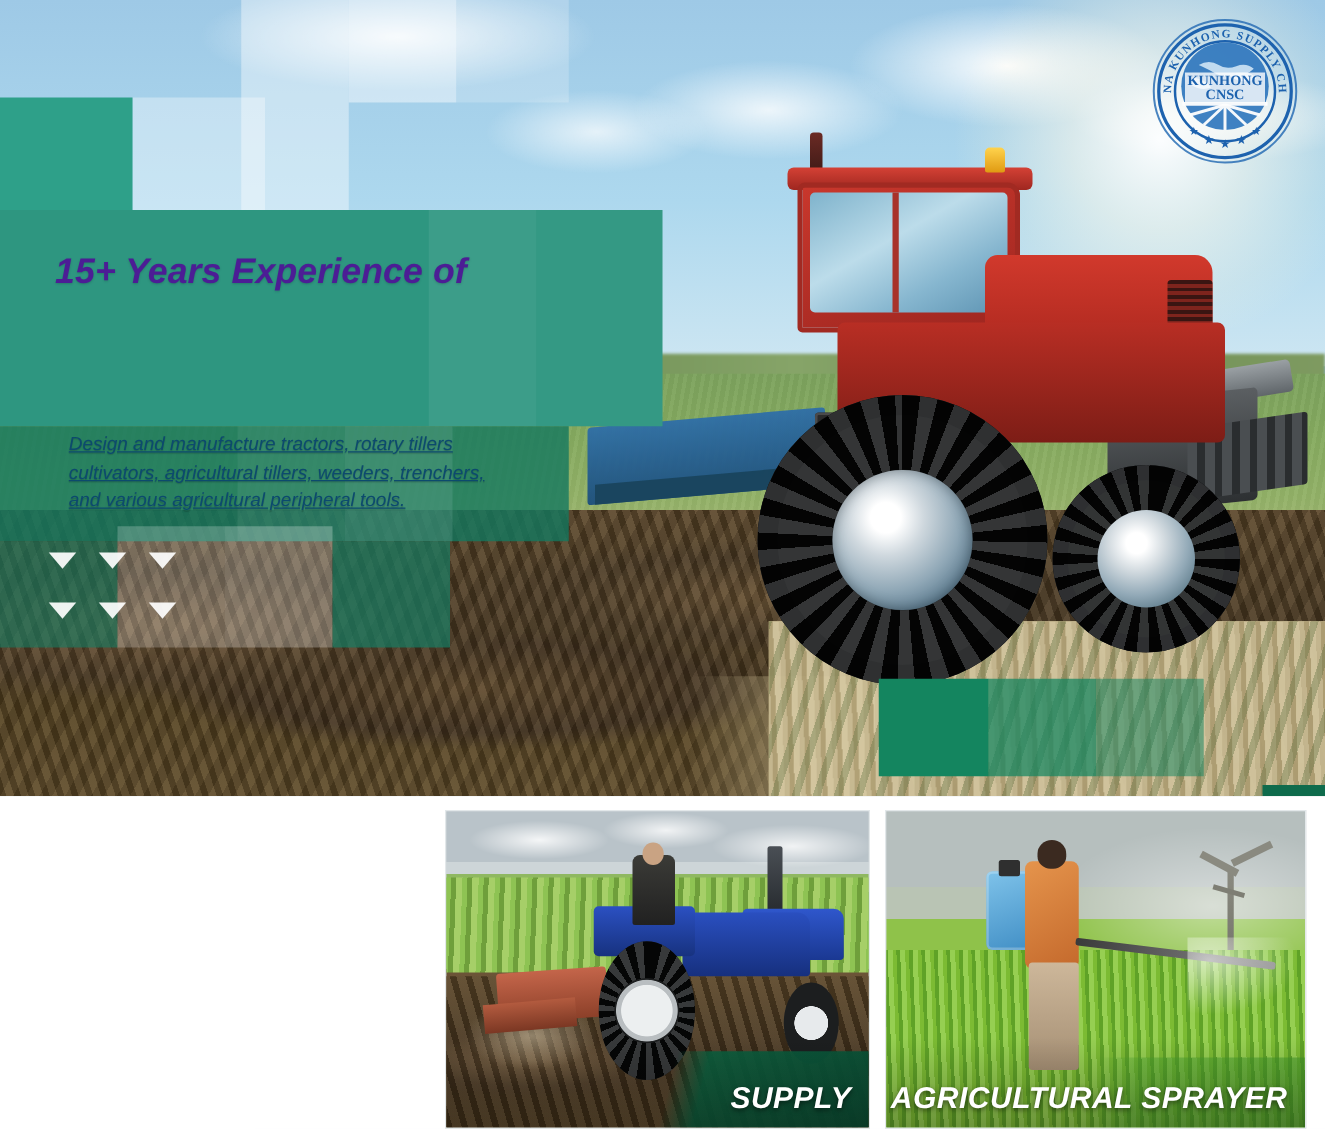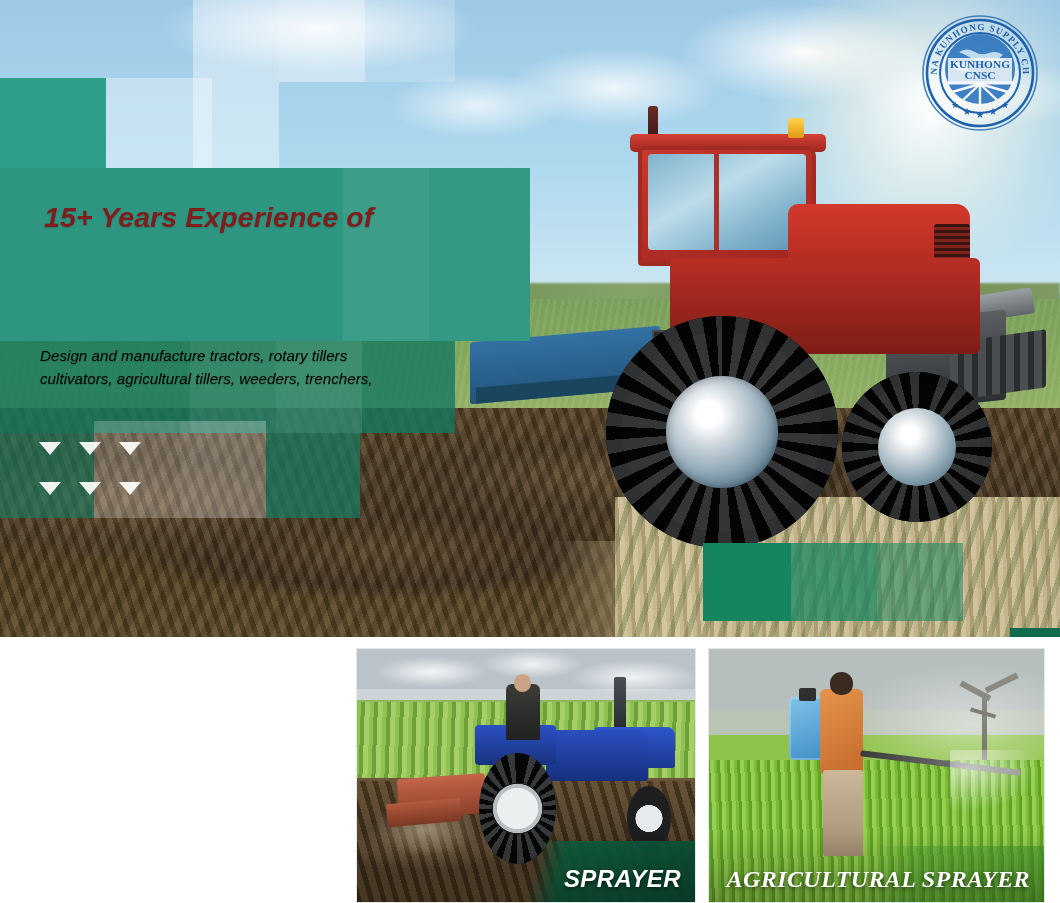--- a/index.html
+++ b/index.html
@@ -276,46 +276,47 @@
   
   .br1{ left:703px; top:543px; width:88px; height:78px; background:#14855f; }
   .br2{ left:791px; top:543px; width:86px; height:78px; background:rgba(18,133,95,.72); }
   .br3{ left:877px; top:543px; width:86px; height:78px; background:rgba(18,133,95,.52); }
   
   .edge-bar{ left:1010px; top:628px; width:50px; height:9px; background:#0f6b4c; }
 
   
   .headline{
     position:absolute; left:44px; top:196px; width:500px;
-    color:#7f1d1d; font-weight:bold; font-style:italic;
+    color:#4c1d95; font-weight:bold; font-style:italic;
     font-size:28.5px; line-height:43px; letter-spacing:.1px;
     text-shadow:0 1px 2px rgba(0,0,0,.18);
   }
   .subtext{
-    position:absolute; left:40px; top:345px; width:430px;
-    color:#000000; font-style:italic; font-size:15.2px; line-height:22.5px;
+    position:absolute; left:55px; top:345px; width:430px;
+    color:#0c4a6e; font-style:italic; font-size:15.2px; line-height:22.5px;
     text-shadow:0 1px 1px rgba(0,0,0,.20);
+    text-decoration:underline;
   }
 
   
   .logo{ position:absolute; right:19px; top:12px; width:122px; height:122px; }
 
   
   .cards{
     position:absolute; left:0; top:637px; width:1060px; height:266px;
     background:#ffffff;
   }
   .card{
     position:absolute; top:11px; height:255px; overflow:hidden;
     border:1px solid #e3e8ea;
     background:#cfd6d8;
   }
   .card.c1{ left:13px;  width:330px; }
   .card.c2{ left:356px; width:340px; }
-  .card.c3{ left:708px; width:337px;font-family:Liberation Serif, serif; }
+  .card.c3{ left:708px; width:337px; }
   .card-label{
     position:absolute; bottom:9px; left:0; width:100%;
     color:#ffffff; font-weight:bold; font-style:italic;
     font-size:24px; letter-spacing:.4px; text-align:right;
     padding-right:14px;
     text-shadow:0 2px 4px rgba(0,0,0,.55);
     z-index:6;
   }
   .card.c1 .card-label{ text-align:left; padding-left:22px; }
   .card-shade{
@@ -614,20 +615,21 @@
     <div class="sq br3"></div>
     <div class="sq edge-bar"></div>
 
     <div class="headline">
       <div>15+ Years Experience of</div>
     </div>
 
     <div class="subtext">
       <div>Design and manufacture tractors, rotary tillers</div>
       <div>cultivators, agricultural tillers, weeders, trenchers,</div>
+      <div>and various agricultural peripheral tools.</div>
     </div>
 
     <div class="logo">
       <svg viewBox="0 0 122 122" width="122" height="122">
         <defs>
           <path id="arcTop" d="M 18,61 A 43,43 0 0 1 104,61"></path>
         </defs>
         <circle cx="61" cy="61" r="57" fill="none" stroke="#2a6fb5" stroke-width="1.6" opacity=".85"></circle>
         <circle cx="61" cy="61" r="53" fill="none" stroke="#1d62ae" stroke-width="2.6"></circle>
         <circle cx="61" cy="61" r="40.5" fill="#ffffff" opacity=".22"></circle>
@@ -681,21 +683,21 @@
       <div class="tr-stack"></div>
       <div class="tr-hood"></div>
       <div class="tr-body"></div>
       <div class="tr-mid"></div>
       <div class="tr-seatman"></div>
       <div class="tr-head"></div>
       <div class="tr-wheel-s"></div>
       <div class="tr-wheel-b"></div>
       <div class="teal"></div>
       <div class="card-shade"></div>
-      <div class="card-label">SPRAYER</div>
+      <div class="card-label">SUPPLY</div>
     </div>
 
     <div class="card c3">
       <div class="bg"></div>
       <div class="mist"></div>
       <div class="tree">
         <div class="trunk"></div>
         <div class="br1x"></div>
         <div class="br2x"></div>
         <div class="br3x"></div>

